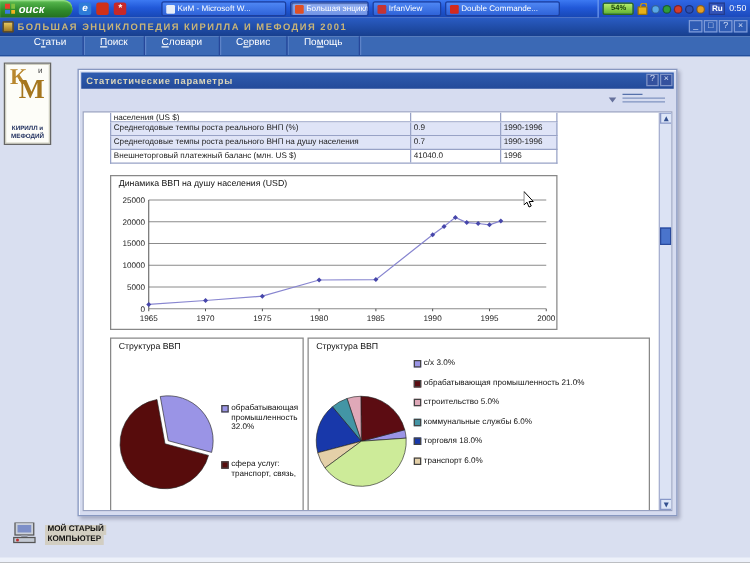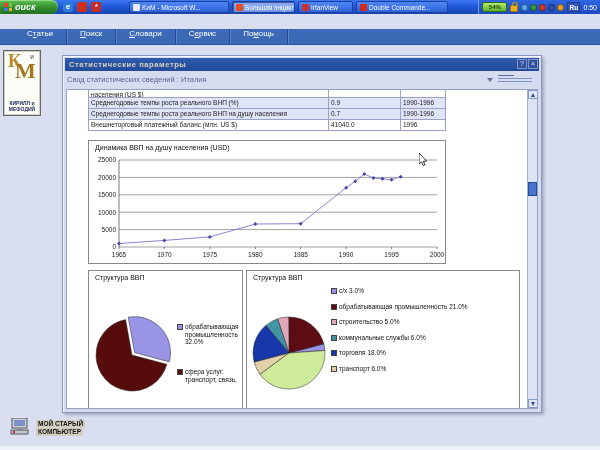--- a/index.html
+++ b/index.html
@@ -137,20 +137,30 @@
           <span class="trayicon" style="background: rgb(47, 156, 58);"></span>
           <span class="trayicon" style="background: rgb(210, 60, 44);"></span>
           <span class="trayicon" style="background: rgb(44, 80, 180);"></span>
           <span class="trayicon" style="background: rgb(232, 160, 32);"></span>
         </span>
       <span class="lang">Ru</span>
       <span class="clock">0:50</span>
     </div>
   </div>
 
+  <div class="app-titlebar">
+    <span class="app-icon"></span>
+    <span class="app-title">БОЛЬШАЯ ЭНЦИКЛОПЕДИЯ КИРИЛЛА И МЕФОДИЯ 2001</span>
+    <span class="app-winbtns" id="app-winbtns">
+        <span class="wbtn">_</span>
+        <span class="wbtn">□</span>
+        <span class="wbtn">?</span>
+        <span class="wbtn">×</span>
+      </span>
+  </div>
 
   <div class="menubar" id="menubar">
       <span class="menu-item">С<u>т</u>атьи</span>
       <span class="menu-item"><u>П</u>оиск</span>
       <span class="menu-item"><u>С</u>ловари</span>
       <span class="menu-item">С<u>е</u>рвис</span>
       <span class="menu-item">По<u>м</u>ощь</span>
     </div>
 
   <div class="km-logo">
@@ -163,21 +173,20 @@
 
   <div class="window">
     <div class="win-titlebar">
       <span class="win-title">Статистические параметры</span>
       <span class="win-btns" id="win-btns">
           <span class="wbtn">?</span>
           <span class="wbtn">×</span>
         </span>
     </div>
     <div class="win-subtitle">
-      <span>Свод статистических сведений :  Италия</span>
       <span class="chevron-down"></span>
       <span class="list-icon">
           <i></i>
           <i></i>
           <i></i>
         </span>
     </div>
     <div class="win-content">
 
       <div class="stats-table" id="stats-table">

